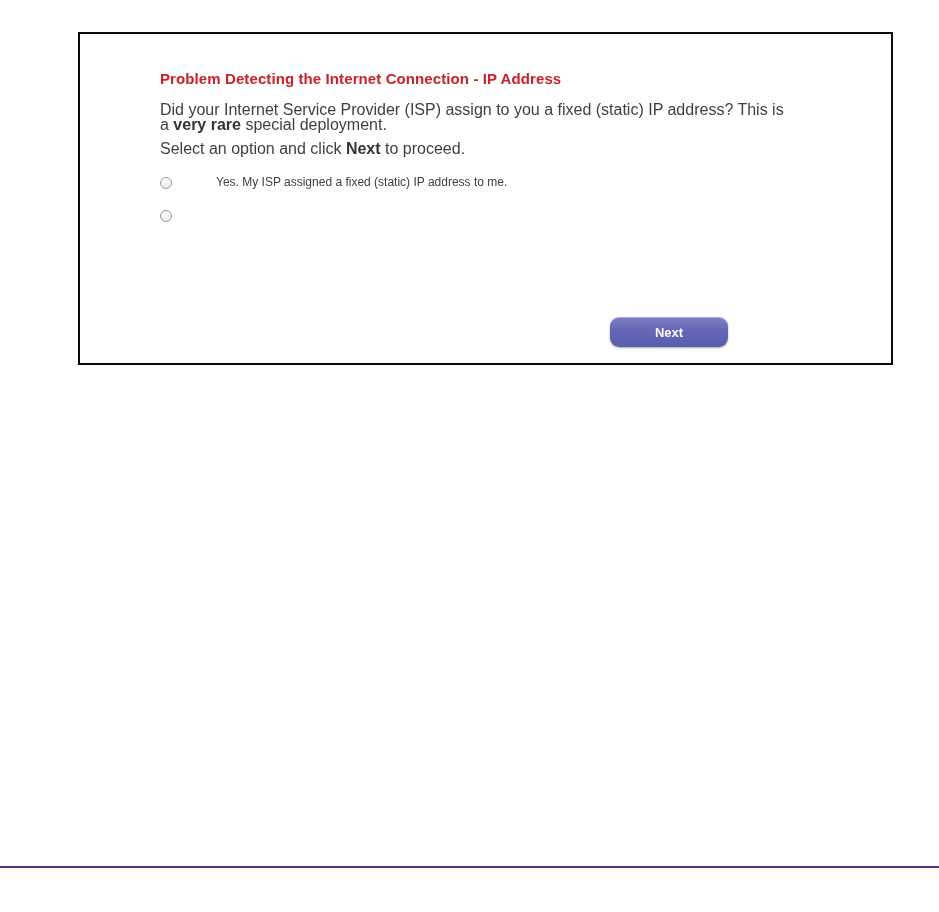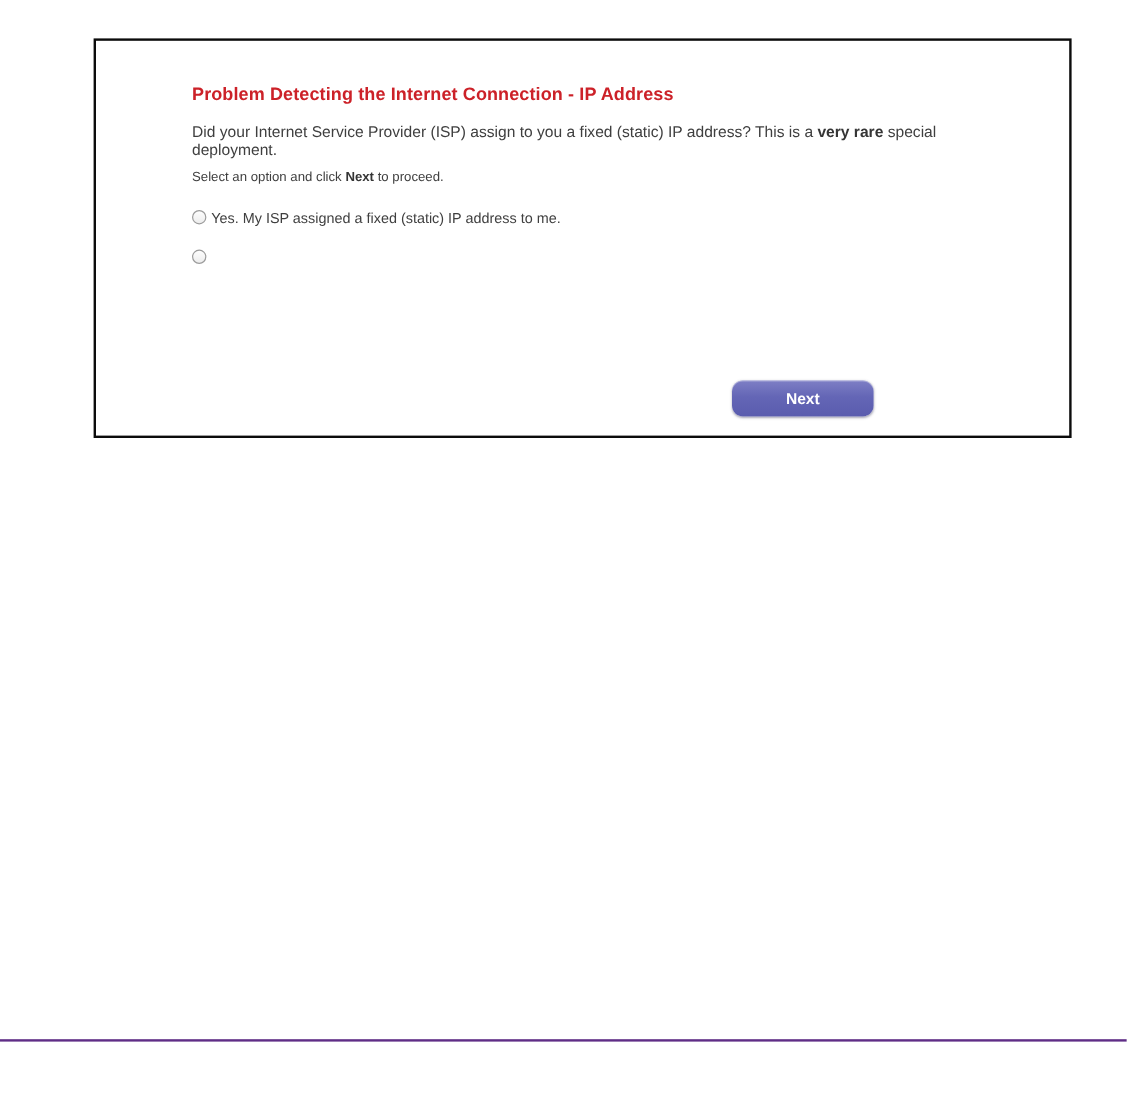--- a/index.html
+++ b/index.html
@@ -26,37 +26,39 @@
   .dialog-title {
     color: #cc2128;
     font-size: 15px;
     font-weight: bold;
     line-height: 17px;
     letter-spacing: 0.1px;
     margin-bottom: 15px;
   }
   .intro-text {
     color: #3f3f3f;
-    font-size: 13px;
+    font-size: 16px;
     line-height: 15px;
     width: 624px;
     margin-bottom: 9px;
   }
   .intro-text b, .instruction b { font-weight: bold; color: #353535; }
   .instruction {
     color: #3f3f3f;
-    font-size: 11px;
+    font-size: 16px;
     line-height: 15px;
     margin-bottom: 19px;
   }
   .radio-row {
     display: flex;
+    align-items: center;
     margin-bottom: 18px;
     height: 15px;
     cursor: default;
+    gap: 40px;
   }
   .radio-circle {
     display: inline-block;
     width: 12px; height: 12px;
     border: 1px solid #9b9b9b;
     border-radius: 50%;
     background: linear-gradient(#fdfdfd, #ededed);
     margin-right: 4px;
     flex: 0 0 auto;
   }

